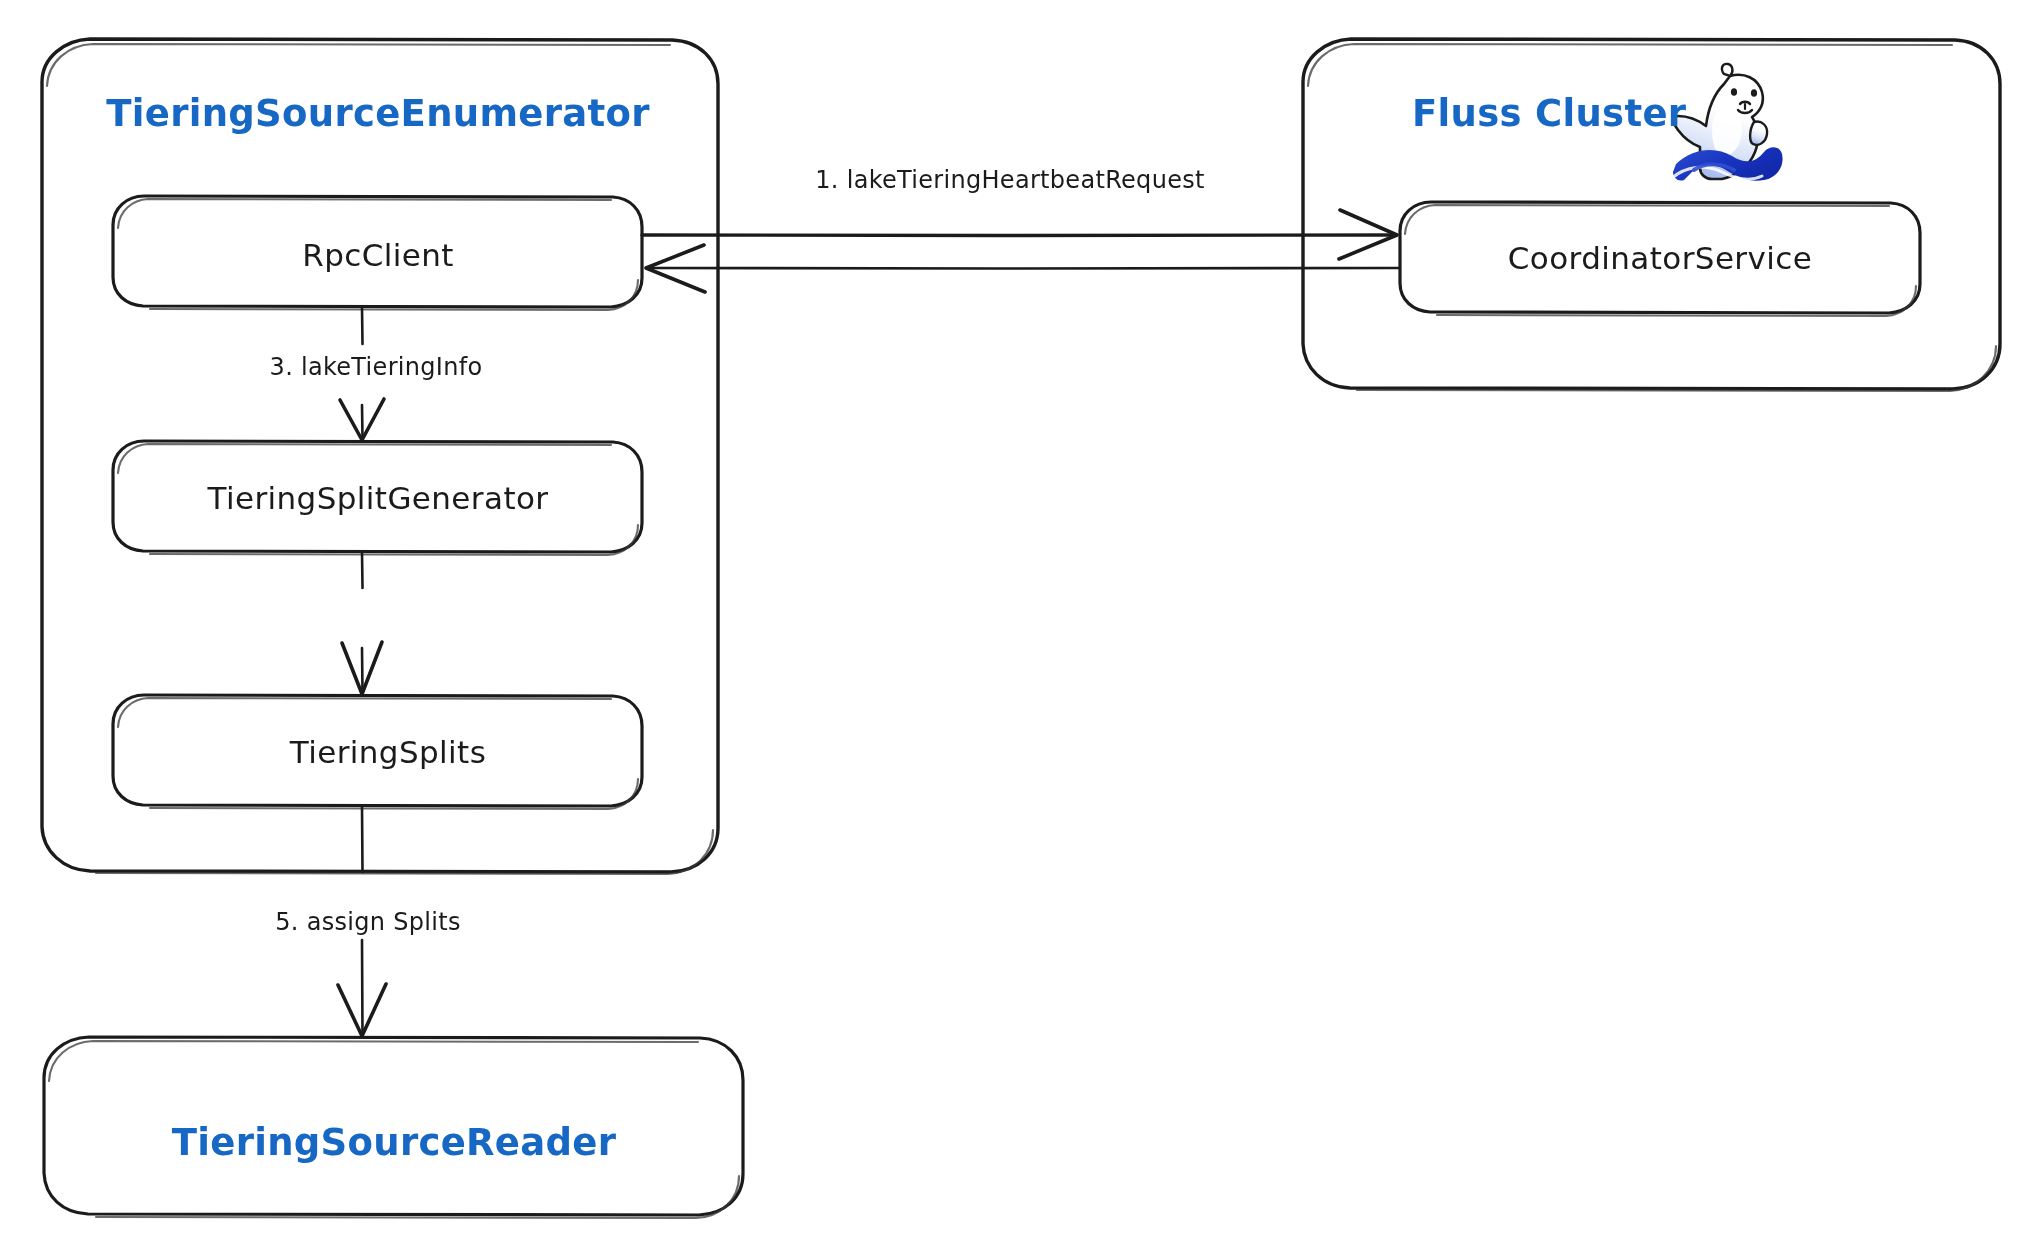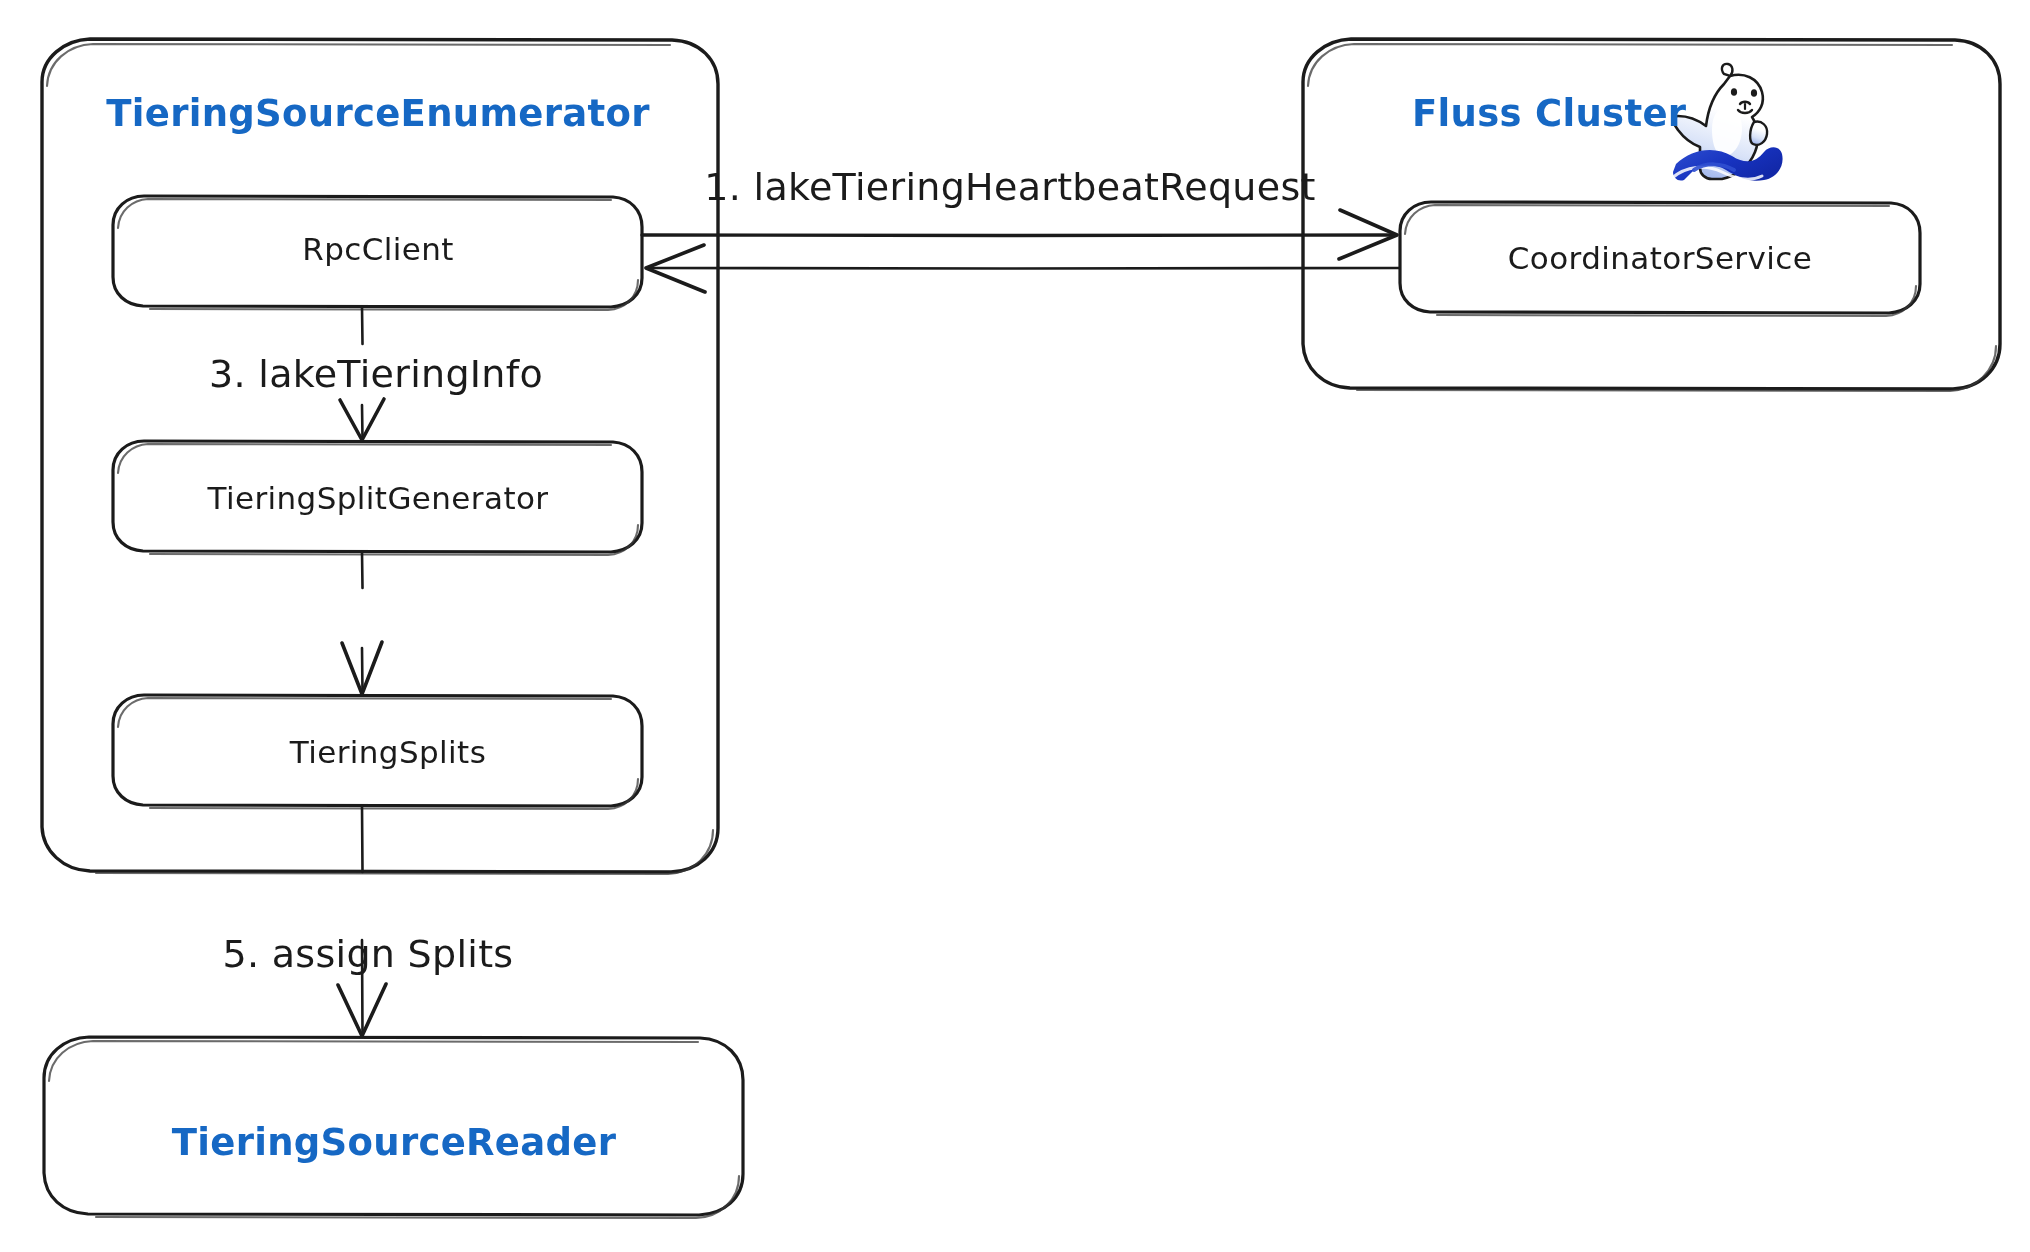--- a/index.html
+++ b/index.html
@@ -82,21 +82,21 @@
     color: #1b1b1b;
     letter-spacing: 0.4px;
   }
   .cluster-title {
     font-size: 37px;
     color: #1668c4;
     font-weight: 600;
     letter-spacing: 0.3px;
   }
   .edge-label {
-    font-size: 38px;
+    font-size: 24px;
     color: #1b1b1b;
     letter-spacing: 0.3px;
   }
   .reader-label {
     font-size: 37px;
     color: #1668c4;
     font-weight: 600;
     letter-spacing: 0.3px;
   }
   .center-x {
@@ -299,31 +299,31 @@
                Z" fill="url(#waveGrad)"></path>
       <path d="M 0 126 C 14 114, 34 112, 50 120 C 64 127, 78 130, 90 124" fill="none" stroke="#ffffff" stroke-width="3" stroke-linecap="round" opacity="0.85"></path>
       <path d="M 22 118 C 34 110, 50 111, 62 118" fill="none" stroke="#2f4fd0" stroke-width="4" stroke-linecap="round" opacity="0.9"></path>
     </g>
   </svg>
 
   <div class="label-text cluster-title center-x" style="left:378px; top:95px;">TieringSourceEnumerator</div>
 
   <div class="label-text cluster-title" style="left:1412px; top:95px;">Fluss Cluster</div>
 
-  <div class="label-text node-label center-x" style="left:378px; top:234px;">RpcClient</div>
+  <div class="label-text node-label center-x" style="left:378px; top:240px;">RpcClient</div>
 
   <div class="label-text node-label center-x" style="left:378px; top:483px;">TieringSplitGenerator</div>
 
   <div class="label-text node-label center-x" style="left:378px; top:737px;margin-left:10px;">TieringSplits</div>
 
   <div class="label-text node-label center-x" style="left:1660px; top:243px;">CoordinatorService</div>
 
   <div class="label-text reader-label center-x" style="left:394px; top:1124px;">TieringSourceReader</div>
 
   <div class="label-text edge-label center-x" style="left:1010px; top:168px;">1. lakeTieringHeartbeatRequest</div>
 
 
   <div class="label-text edge-label center-x" style="left:376px; top:355px;">3. lakeTieringInfo</div>
 
 
-  <div class="label-text edge-label center-x" style="left:368px; top:910px;margin-top:25px;">5. assign Splits</div>
+  <div class="label-text edge-label center-x" style="left:368px; top:910px;">5. assign Splits</div>
 
 </div>
 
 </body></html>

